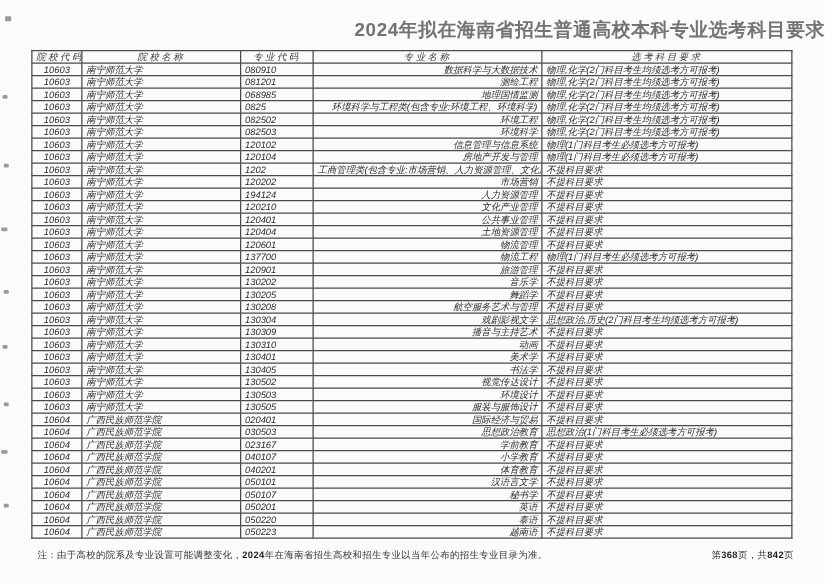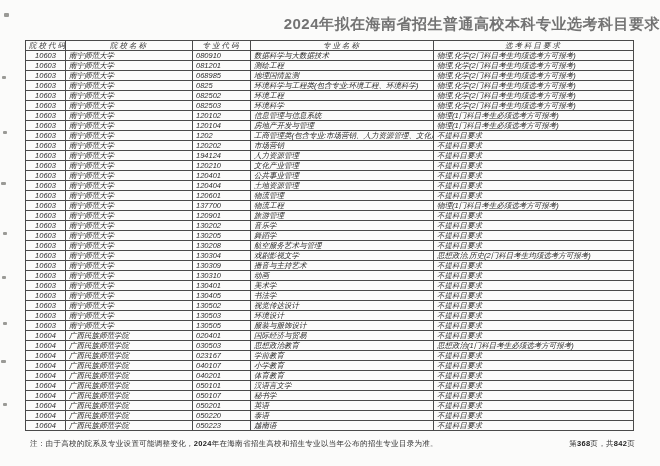--- a/index.html
+++ b/index.html
@@ -39,21 +39,21 @@
   }
   table.req th {
     font-weight: normal;
     text-align: center;
     letter-spacing: 2px;
     color: #3a3a3a;
     height: 8px;
   }
   table.req { border: 1.5px solid #333; }
   td.c-code   { text-align: center; }
-  td.c-major  { white-space: normal; line-height: 9px; }
+  td.c-major  { white-space: normal; line-height: 9px; text-align: right; }
   .footer {
     display: flex;
     justify-content: space-between;
     align-items: flex-start;
     margin: 8px 25px 0 30px;
     font-size: 7.5px;
     color: #333;
     letter-spacing: 0.3px;
   }
   .footer .bold { font-weight: bold; color: #1c1c1c; }

